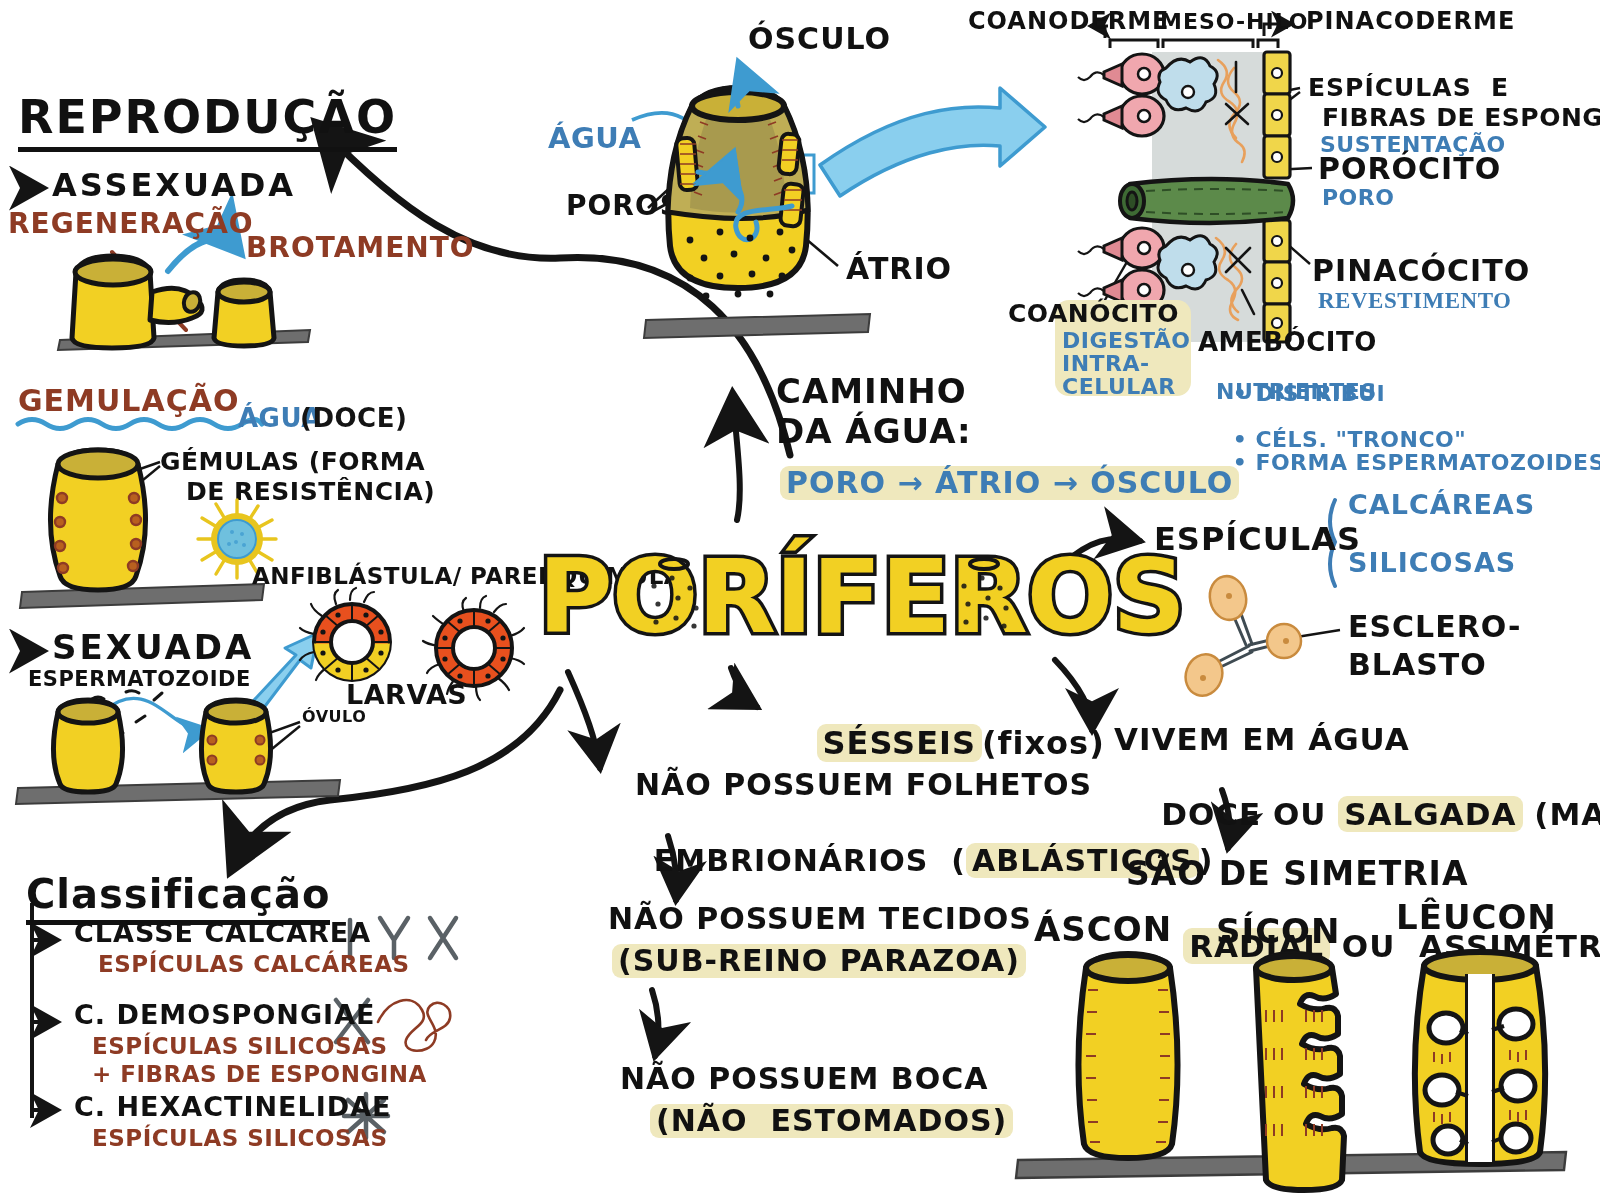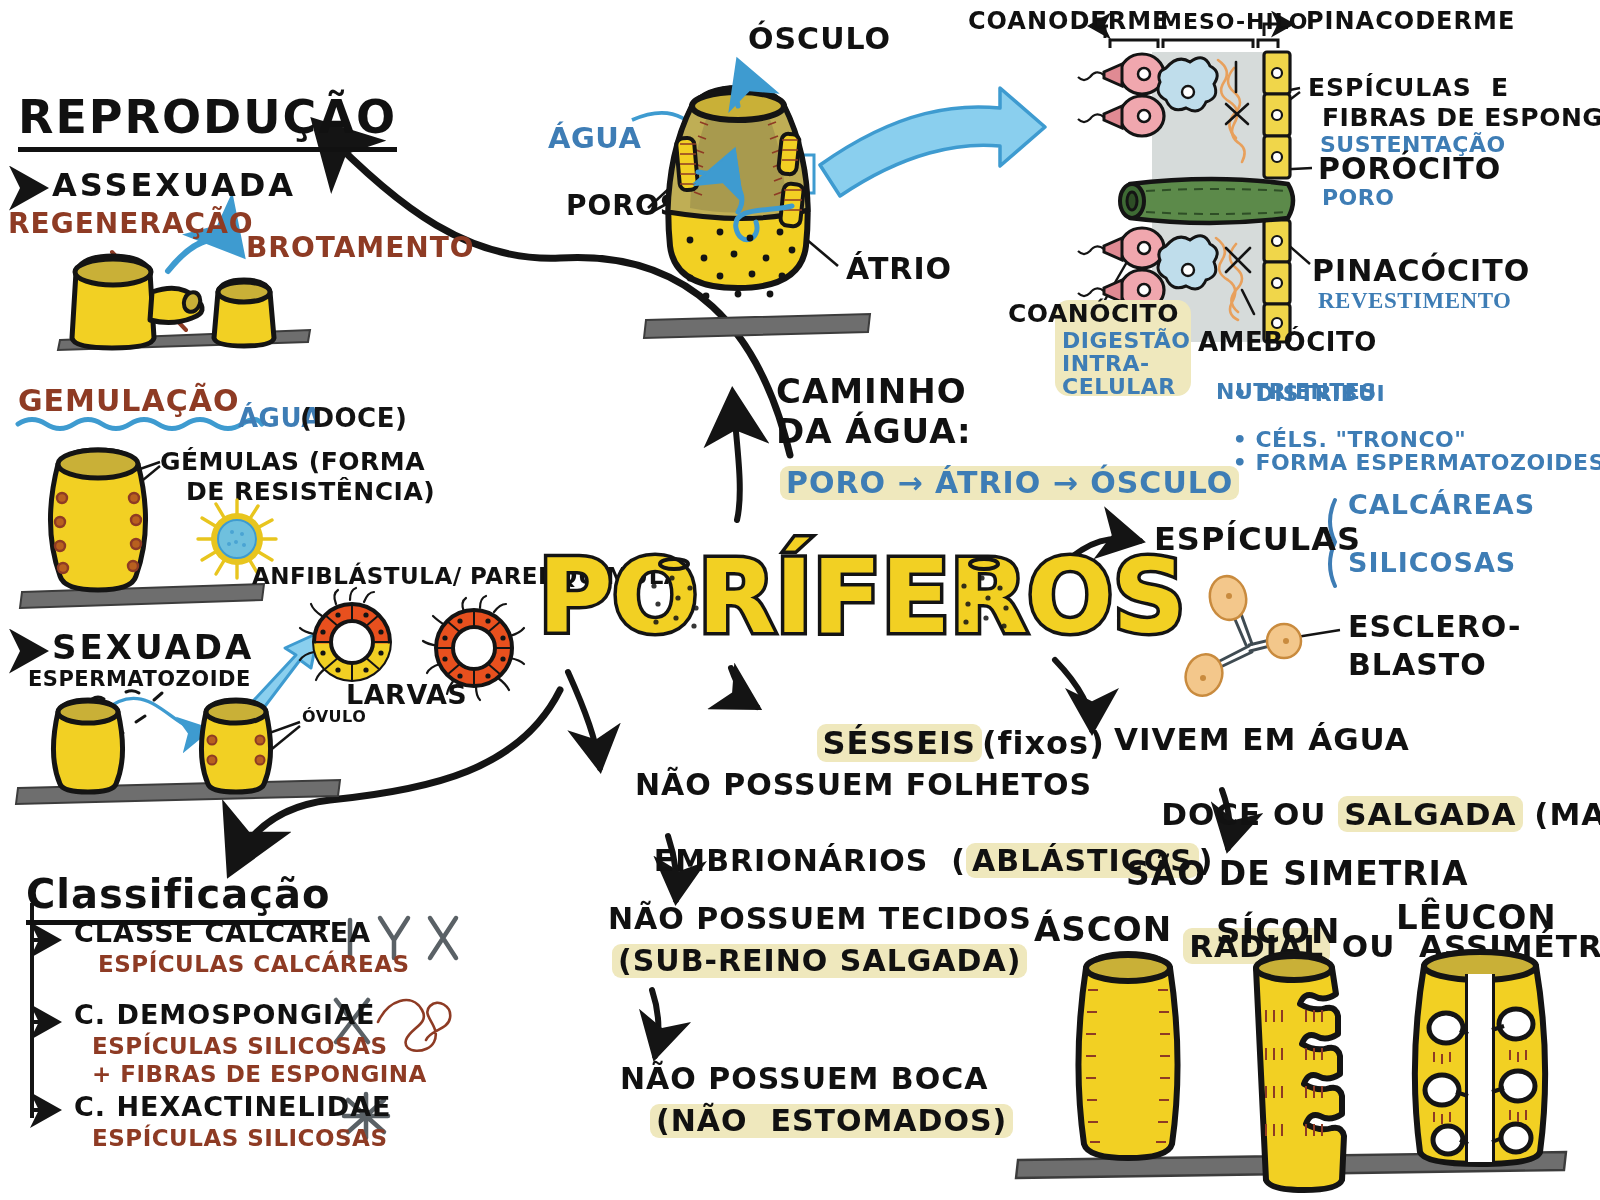--- a/index.html
+++ b/index.html
@@ -551,21 +551,21 @@
       </g>
     </svg>
   </div>
 
   <div class="abs hand" style="left:594px;top:768px;font-size:30px;letter-spacing:1px;margin-left:41px;">NÃO POSSUEM FOLHETOS</div>
   <div class="abs hand" style="left:608px;top:810px;font-size:30px;letter-spacing:1px;">
     <span>EMBRIONÁRIOS  (</span><span class="hl">ABLÁSTICOS</span><span>)</span>
   </div>
 
   <div class="abs hand" style="left:608px;top:902px;font-size:30px;letter-spacing:1px;">NÃO POSSUEM TECIDOS</div>
-  <div class="abs hand hl" style="left:612px;top:944px;font-size:30px;letter-spacing:1px;">(SUB-REINO SALGADA)</div>
+  <div class="abs hand hl" style="left:612px;top:944px;font-size:30px;letter-spacing:1px;">(SUB-REINO PARAZOA)</div>
 
   <div class="abs hand" style="left:620px;top:1062px;font-size:30px;letter-spacing:1px;">NÃO POSSUEM BOCA</div>
   <div class="abs hand hl" style="left:650px;top:1104px;font-size:30px;letter-spacing:1px;">(NÃO  ESTOMADOS)</div>
 
   <div class="abs hand" style="left:1154px;top:522px;font-size:32px;letter-spacing:1px;">ESPÍCULAS</div>
   <div class="abs hand blue" style="left:1348px;top:490px;font-size:27px;letter-spacing:1px;">CALCÁREAS</div>
   <div class="abs hand blue" style="left:1348px;top:548px;font-size:27px;letter-spacing:1px;">SILICOSAS</div>
 
   <div class="abs hand" style="left:1348px;top:610px;font-size:30px;letter-spacing:1px;">ESCLERO-</div>
   <div class="abs hand" style="left:1348px;top:648px;font-size:30px;letter-spacing:1px;">BLASTO</div>

